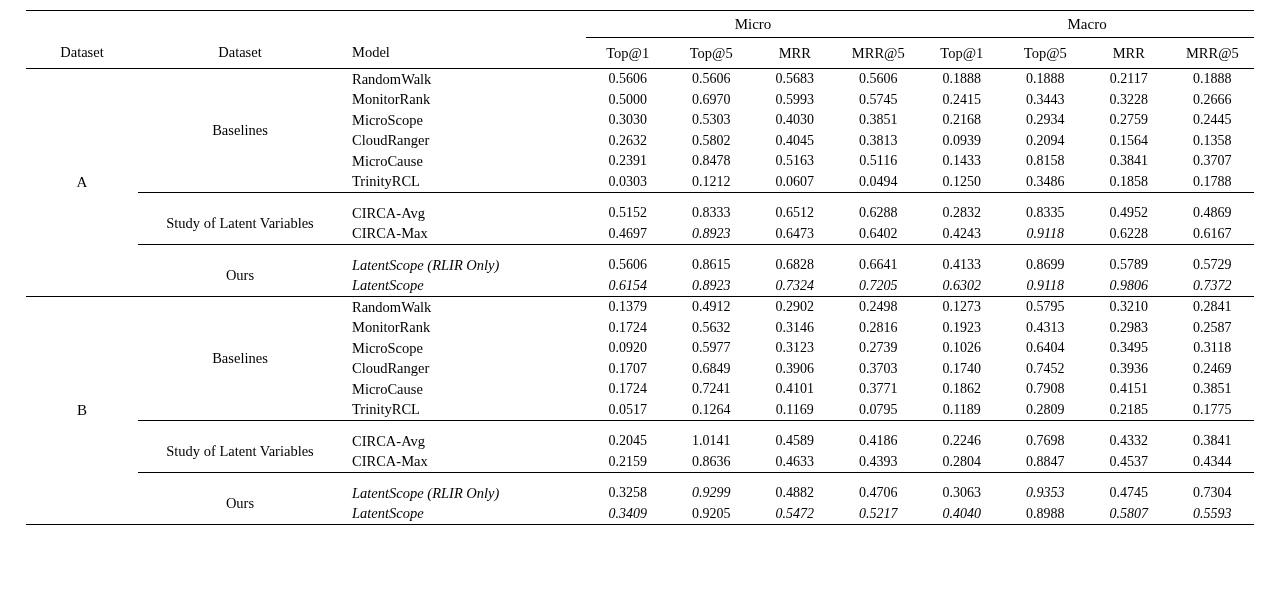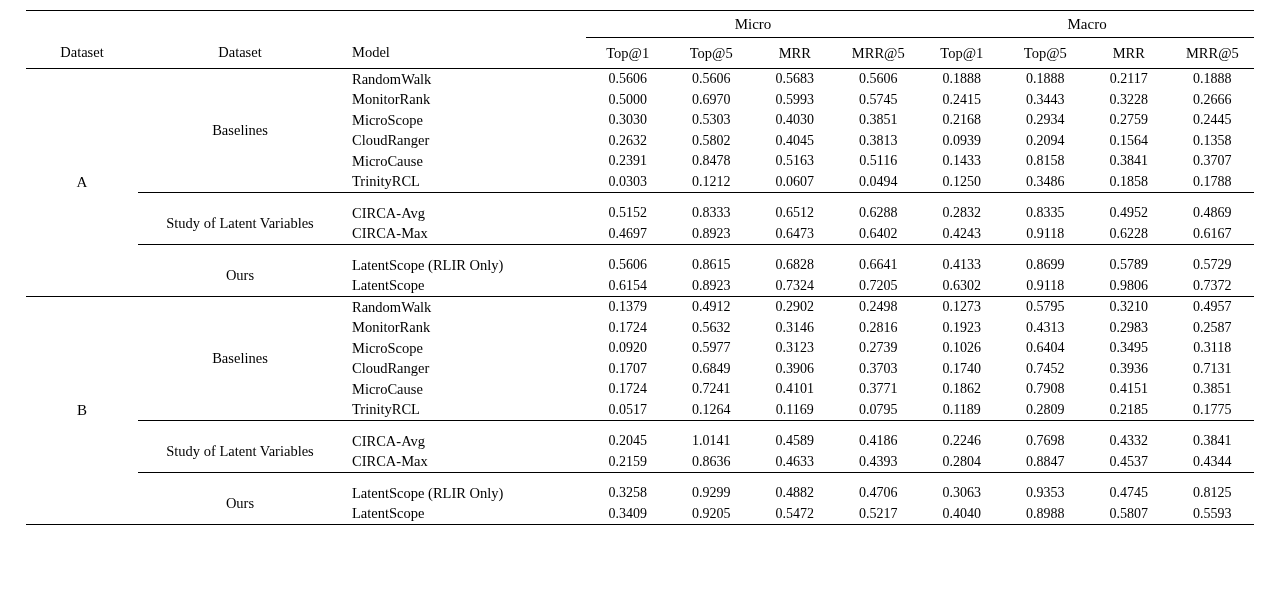--- a/index.html
+++ b/index.html
@@ -69,21 +69,21 @@
     padding-left: 10px !important;
     font-size: 14.5px;
   }
   .group-span {
     text-align: center;
     font-size: 15px;
   }
   .group-underline {
     border-bottom: 0.8px solid #000;
   }
-  .bold { font-weight: bold; }
+  .bold { font-weight: bold; font-style: italic; }
 
   
   col.c-ds { width: 112px; }
   col.c-cat { width: 204px; }
   col.c-model { width: 244px; }
   col.c-num { width: 83.5px; }
   .spacer-row-small td { height: 5px; }
 </style>
 </head>
 <body>
@@ -288,21 +288,21 @@
           <td class="cell-ds" rowspan="14" style="border-bottom:1.6px solid #000;">B</td>
           <td class="cell-cat" rowspan="6" style="border-bottom:0.8px solid #000;">Baselines</td>
           <td class="cell-model" style="">RandomWalk</td>
           <td class="cell-num" style="">0.1379</td>
           <td class="cell-num" style="">0.4912</td>
           <td class="cell-num" style="">0.2902</td>
           <td class="cell-num" style="">0.2498</td>
           <td class="cell-num" style="">0.1273</td>
           <td class="cell-num" style="">0.5795</td>
           <td class="cell-num" style="">0.3210</td>
-          <td class="cell-num" style="">0.4957</td>
+          <td class="cell-num" style="">0.2841</td>
         </tr>
         <tr class="">
           <td class="cell-model" style="">MonitorRank</td>
           <td class="cell-num" style="">0.1724</td>
           <td class="cell-num" style="">0.5632</td>
           <td class="cell-num" style="">0.3146</td>
           <td class="cell-num" style="">0.2816</td>
           <td class="cell-num" style="">0.1923</td>
           <td class="cell-num" style="">0.4313</td>
           <td class="cell-num" style="">0.2983</td>
@@ -321,21 +321,21 @@
         </tr>
         <tr class="">
           <td class="cell-model" style="">CloudRanger</td>
           <td class="cell-num" style="">0.1707</td>
           <td class="cell-num" style="">0.6849</td>
           <td class="cell-num" style="">0.3906</td>
           <td class="cell-num" style="">0.3703</td>
           <td class="cell-num" style="">0.1740</td>
           <td class="cell-num" style="">0.7452</td>
           <td class="cell-num" style="">0.3936</td>
-          <td class="cell-num" style="">0.7131</td>
+          <td class="cell-num" style="">0.2469</td>
         </tr>
         <tr class="">
           <td class="cell-model" style="">MicroCause</td>
           <td class="cell-num" style="">0.1724</td>
           <td class="cell-num" style="">0.7241</td>
           <td class="cell-num" style="">0.4101</td>
           <td class="cell-num" style="">0.3771</td>
           <td class="cell-num" style="">0.1862</td>
           <td class="cell-num" style="">0.7908</td>
           <td class="cell-num" style="">0.4151</td>
@@ -426,21 +426,21 @@
         <tr class="">
           <td class="cell-cat" rowspan="2" style="border-bottom:1.6px solid #000;">Ours</td>
           <td class="cell-model bold" style="">LatentScope (RLIR Only)</td>
           <td class="cell-num" style="">0.3258</td>
           <td class="cell-num bold" style="">0.9299</td>
           <td class="cell-num" style="">0.4882</td>
           <td class="cell-num" style="">0.4706</td>
           <td class="cell-num" style="">0.3063</td>
           <td class="cell-num bold" style="">0.9353</td>
           <td class="cell-num" style="">0.4745</td>
-          <td class="cell-num" style="">0.8125</td>
+          <td class="cell-num" style="">0.7304</td>
         </tr>
         <tr class="">
           <td class="cell-model bold" style="border-bottom:1.6px solid #000;">LatentScope</td>
           <td class="cell-num bold" style="border-bottom:1.6px solid #000;">0.3409</td>
           <td class="cell-num" style="border-bottom:1.6px solid #000;">0.9205</td>
           <td class="cell-num bold" style="border-bottom:1.6px solid #000;">0.5472</td>
           <td class="cell-num bold" style="border-bottom:1.6px solid #000;">0.5217</td>
           <td class="cell-num bold" style="border-bottom:1.6px solid #000;text-align:center;">0.4040</td>
           <td class="cell-num" style="border-bottom:1.6px solid #000;">0.8988</td>
           <td class="cell-num bold" style="border-bottom:1.6px solid #000;">0.5807</td>

